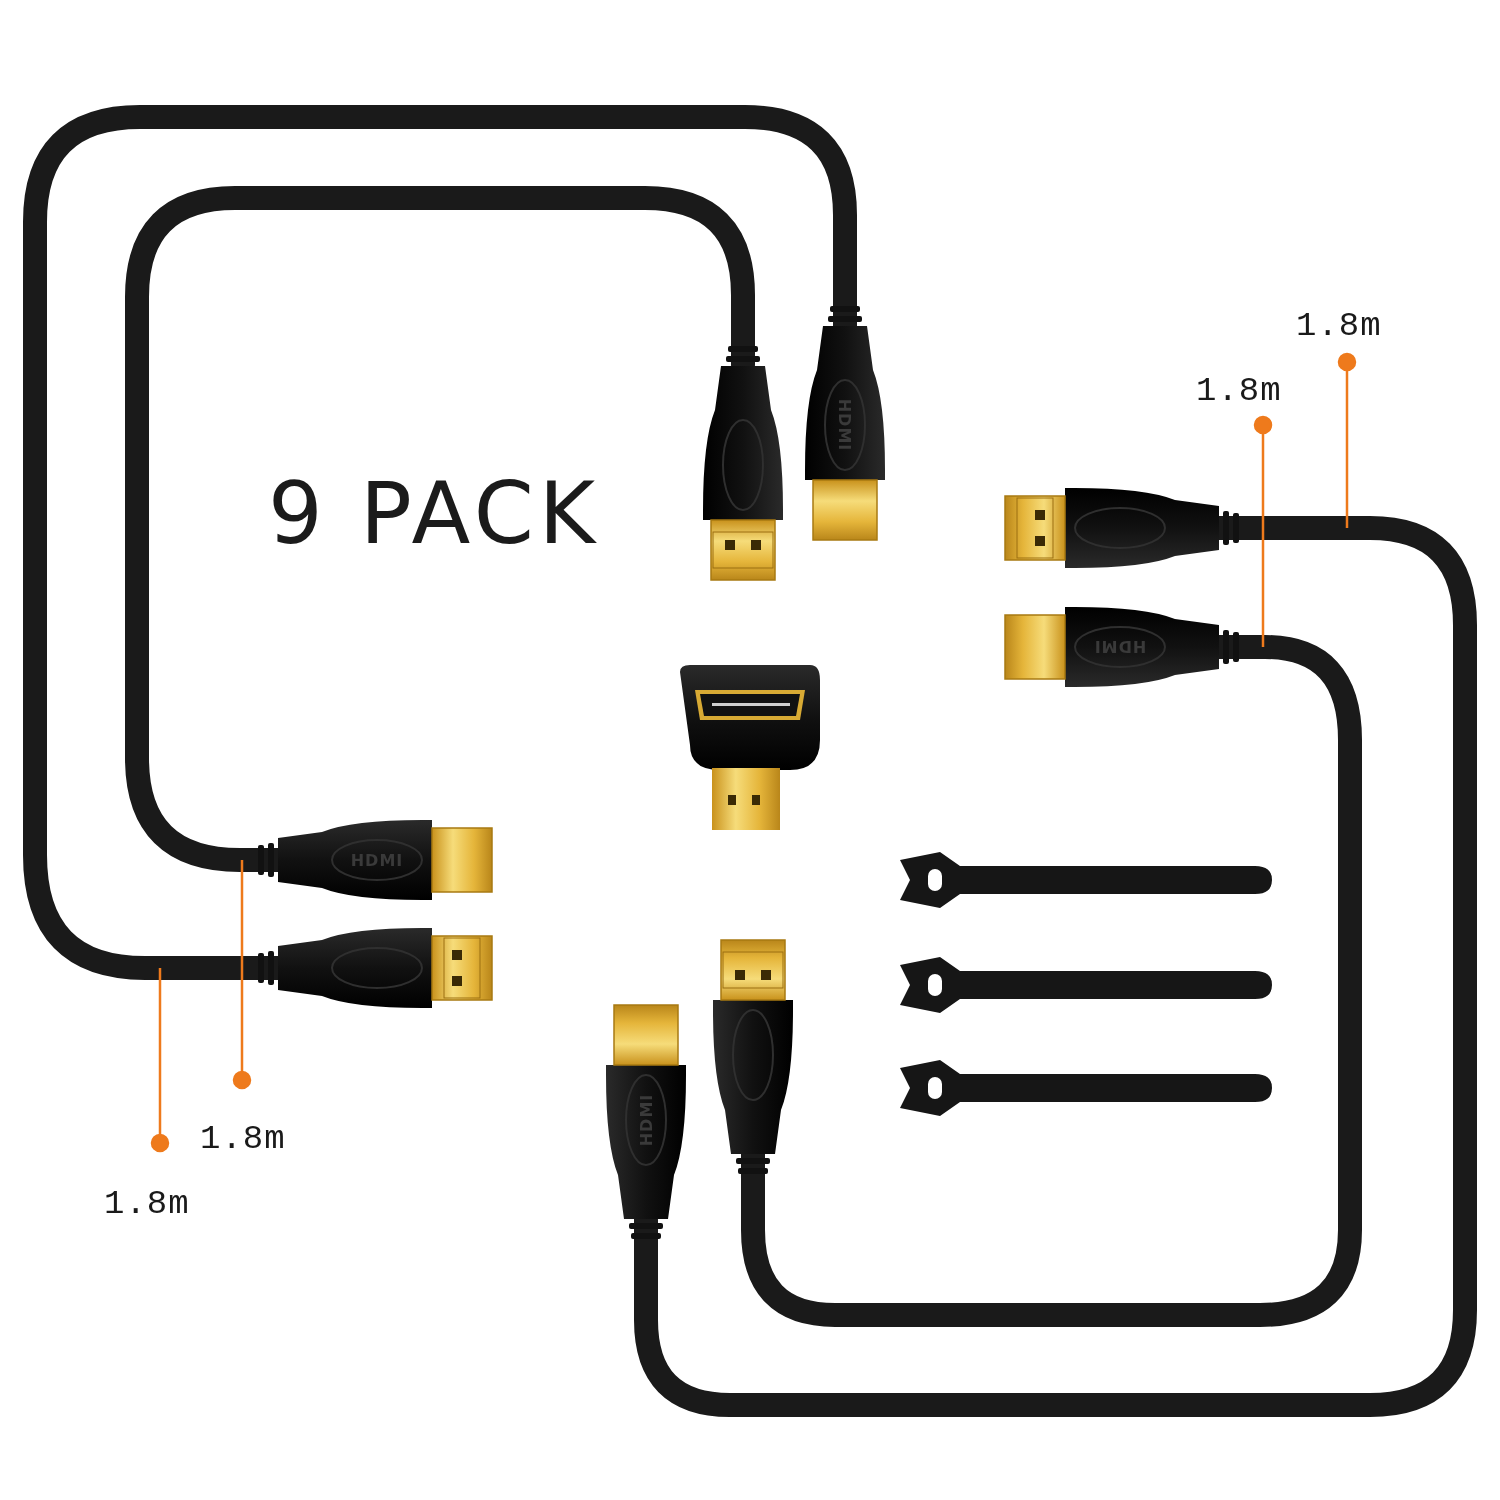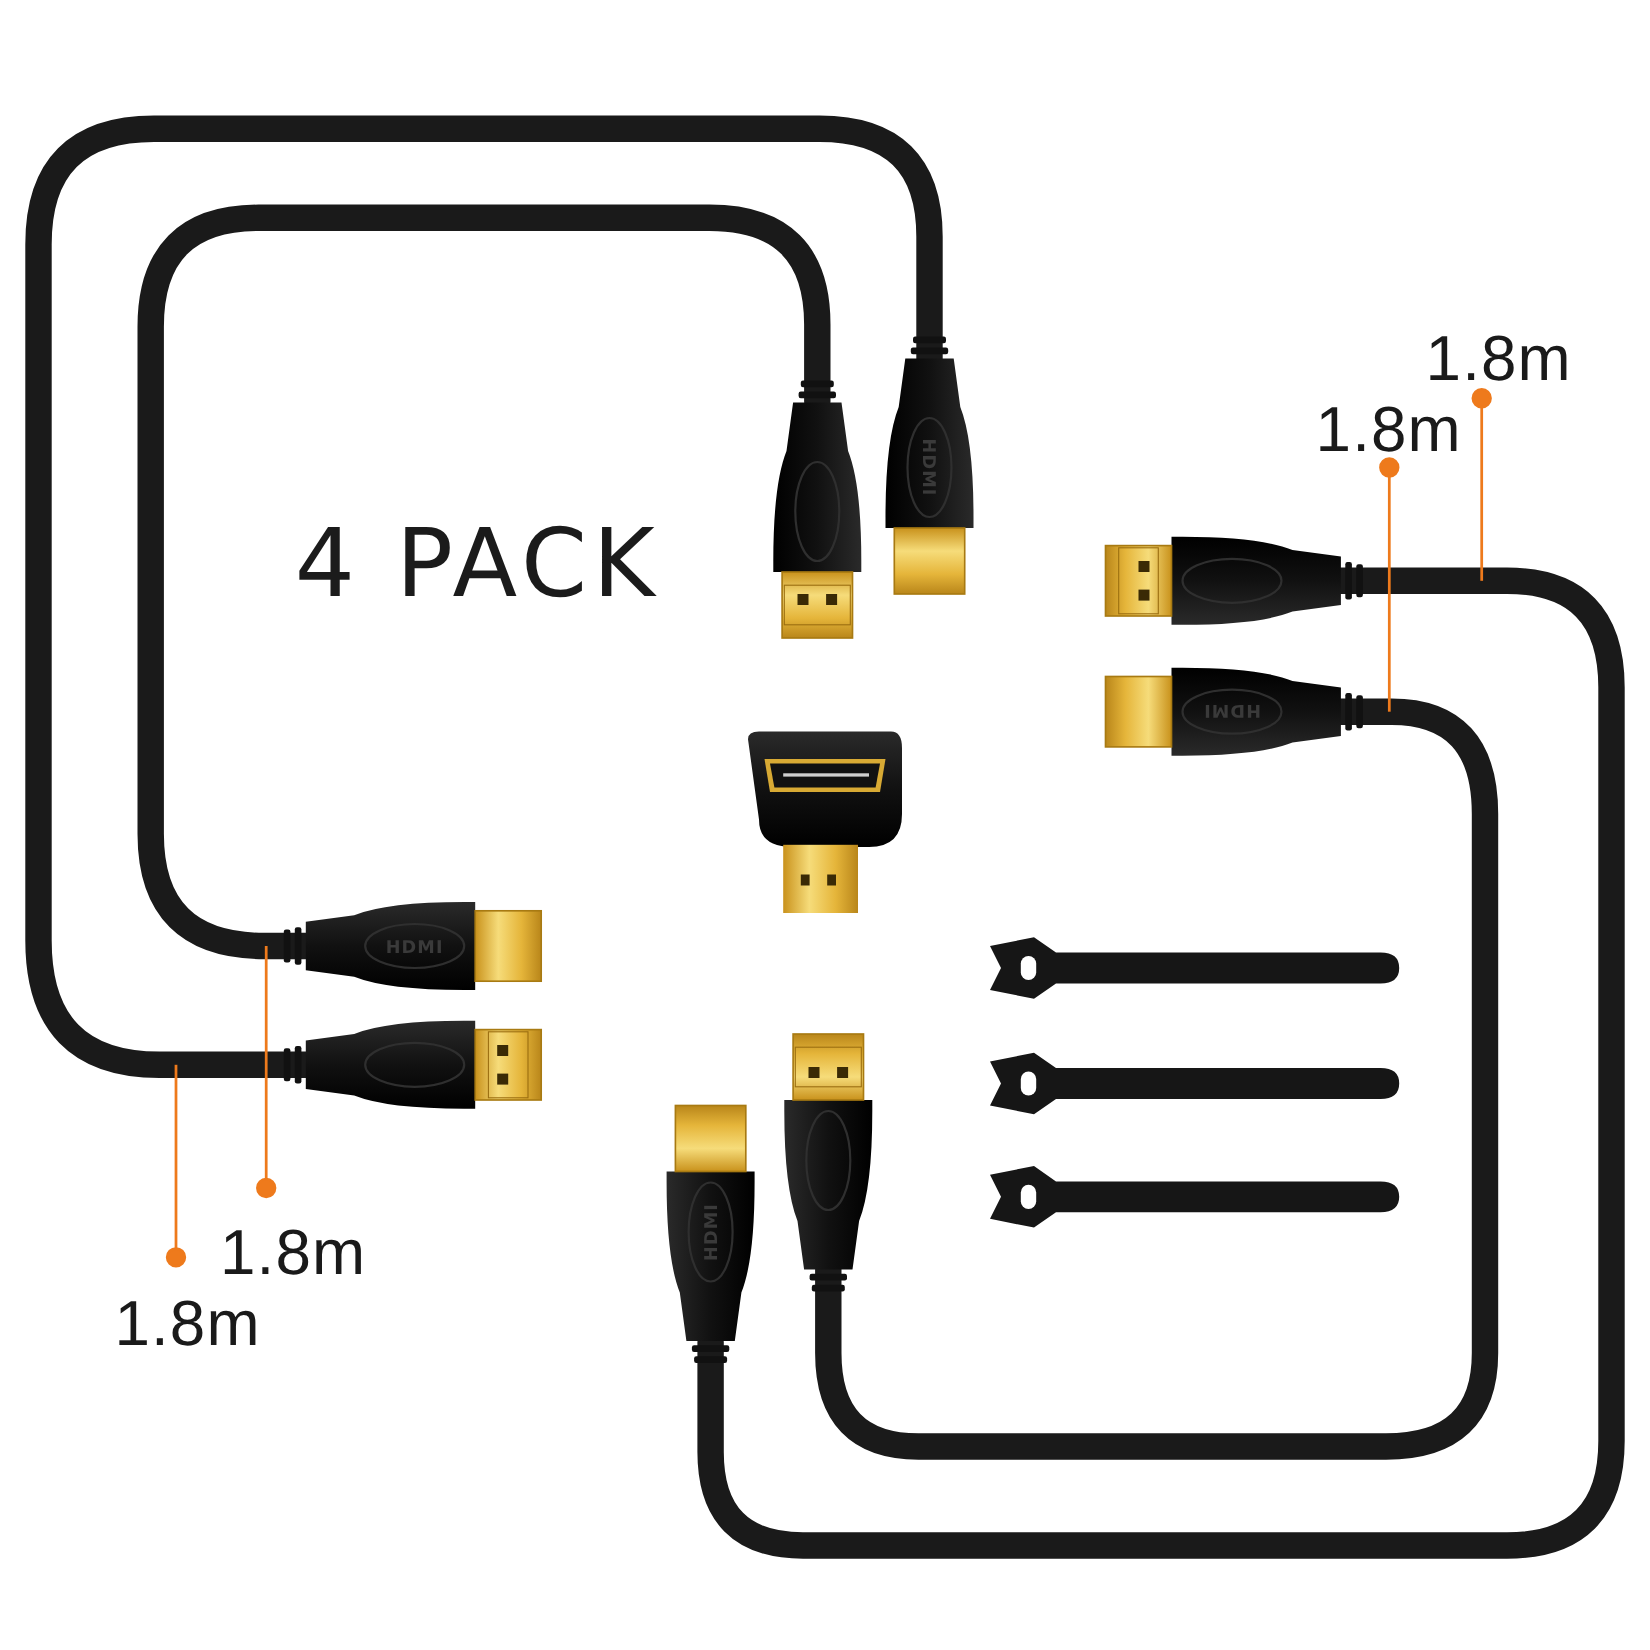--- a/index.html
+++ b/index.html
@@ -1,19 +1,19 @@
 <!DOCTYPE html>
 <html><head>
 <meta charset="utf-8">
 <style>
   html,body{margin:0;padding:0;background:#ffffff;}
   body{width:1500px;height:1500px;position:relative;overflow:hidden;font-family:"DejaVu Sans","Liberation Sans",sans-serif;}
   #art{position:absolute;left:0;top:0;width:1500px;height:1500px;}
   .title{position:absolute;left:268px;top:470px;font-size:86px;font-weight:400;color:#1b1b1b;letter-spacing:5px;font-family:"DejaVu Sans",sans-serif;line-height:1;}
-  .len{position:absolute;font-size:58px;color:#1a1a1a;font-family:Liberation Sans, sans-serif;letter-spacing:1px;line-height:1;}
+  .len{position:absolute;font-size:34px;color:#1a1a1a;font-family:Liberation Mono, monospace;letter-spacing:1px;line-height:1;margin-top:12px;}
 </style>
 </head>
 <body>
 
 <svg id="art" width="1500" height="1500" viewBox="0 0 1500 1500" xmlns="http://www.w3.org/2000/svg">
   <defs>
     <linearGradient id="gold" x1="0" y1="0" x2="1" y2="0">
       <stop offset="0" stop-color="#c9921c"></stop>
       <stop offset="0.35" stop-color="#f6dc7a"></stop>
       <stop offset="0.7" stop-color="#e5b53a"></stop>
@@ -92,18 +92,18 @@
       <circle cx="1347" cy="362" r="8"></circle>
     <line x1="1263" y1="425" x2="1263" y2="647"></line>
       <circle cx="1263" cy="425" r="8"></circle>
     <line x1="242" y1="860" x2="242" y2="1080"></line>
       <circle cx="242" cy="1080" r="8"></circle>
     <line x1="160" y1="968" x2="160" y2="1143"></line>
       <circle cx="160" cy="1143" r="8"></circle>
   </g>
 </svg>
 
-<div class="title">4 PACK</div>
+<div class="title">9 PACK</div>
 
 <div class="len" style="left:1296px;top:297px;">1.8m</div>
 <div class="len" style="left:1196px;top:362px;">1.8m</div>
 <div class="len" style="left:200px;top:1110px;">1.8m</div>
 <div class="len" style="left:104px;top:1175px;">1.8m</div>
 
 </body></html>

